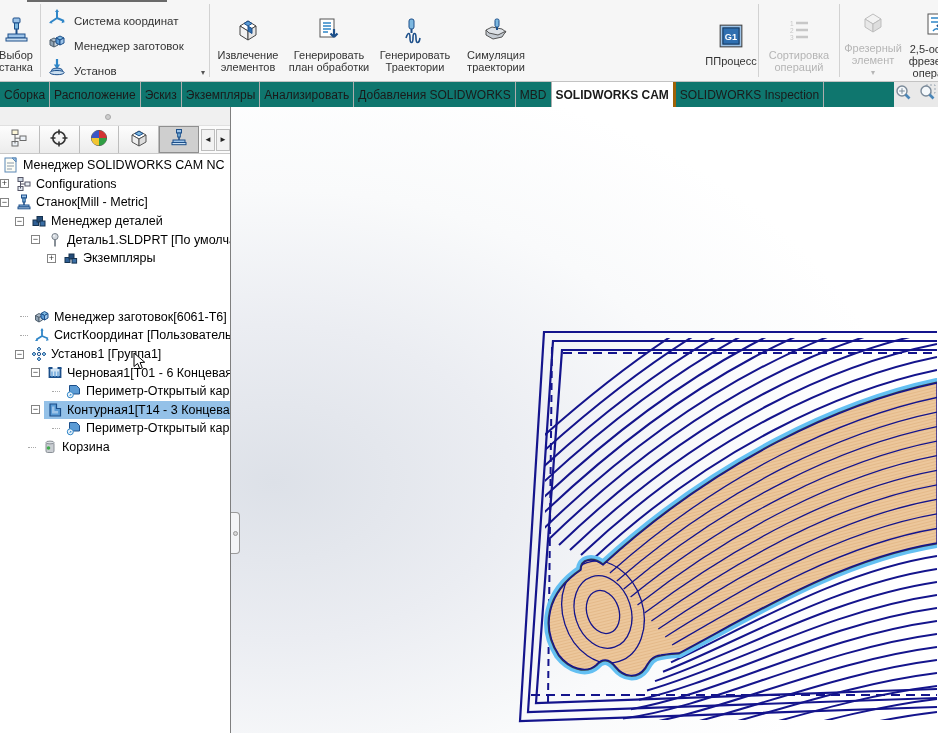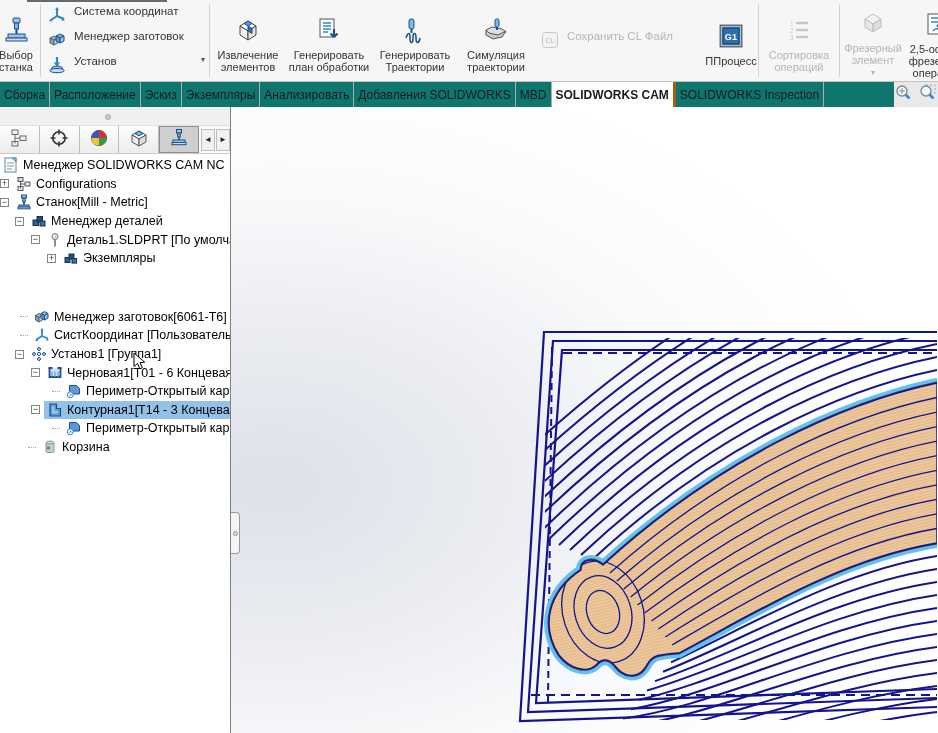--- a/index.html
+++ b/index.html
@@ -8,21 +8,21 @@
   #app { position:relative; width:938px; height:733px; overflow:hidden; background:#fff; }
 
   
   .ribbon { position:relative; height:82px; background:#f6f6f6; border-bottom:1px solid #c3c3c3; display:flex; align-items:stretch; overflow:hidden; }
   .top-remnant { position:absolute; left:27px; top:0; width:140px; height:2px; background:#6a6a6a; z-index:5; }
   .rb-sep { width:1px; background:#d2d2d2; margin:4px 0; flex:0 0 1px; }
   .rb-big { display:flex; flex-direction:column; align-items:center; justify-content:center; padding-top:5px; font-size:11px; line-height:12px; color:#333; text-align:center; flex:0 0 auto; cursor:default; }
   .rb-big .ic { height:32px; display:flex; align-items:center; justify-content:center; margin-bottom:3px; }
   .rb-big.disabled { color:#b5b5b5; }
   .rb-stack { display:flex; flex-direction:column; justify-content:center; gap:3px; padding:4px 6px; flex:0 0 auto; }
-  .rb-row { position:relative; display:flex; align-items:flex-start; gap:7px; font-size:11.5px; color:#333; height:22px; }
+  .rb-row { position:relative; display:flex; align-items:flex-end; gap:7px; font-size:11.5px; color:#333; height:22px; }
   .rb-row.disabled { color:#b5b5b5; }
   .rb-row .ic { width:20px; height:20px; display:flex; align-items:center; justify-content:center; }
   .dd-arrow { font-size:8px; color:#555; }
   .rb-row .dd-right { position:absolute; right:-2px; }
   .rb-big .dd-below { margin-top:1px; color:#b5b5b5; }
 
   
   .tabrow { height:25px; background:#0f766e; display:flex; align-items:stretch; border-bottom:0; overflow:hidden; }
   .tab { display:flex; align-items:center; justify-content:center; font-size:12px; color:#1a1a1a; border-right:1px solid #adadad; padding:0 4px; white-space:nowrap; cursor:default; }
   .tab.active { background:#ffffff; font-weight:bold; border-right:3px solid #a16207; }
@@ -163,29 +163,20 @@
               <path d="M4 14v5l7 4 9-2 4-6-8 4-9-2z" fill="#c5cbd2" stroke="#555"></path>
               <rect x="13" y="3" width="4" height="8" rx="1.5" fill="#7db8e0" stroke="#1c4f8a"></rect>
               <path d="M15 11v3" stroke="#1c4f8a" stroke-width="2"></path>
             </svg>
           </span>
           <span>Симуляция траектории</span>
         </div>
       </div>
 
     <div class="rb-stack" style="width:170px;" id="step-stack">
-        <div class="rb-row disabled">
-          <span class="ic">
-            <svg width="18" height="18" viewBox="0 0 18 18">
-              <rect x="1.5" y="1.5" width="15" height="15" rx="3" fill="#f3f3f3" stroke="#c4c4c4"></rect>
-              <text x="9" y="12" font-size="7" text-anchor="middle" fill="#b8b8b8" font-family="Liberation Sans, sans-serif">CL</text>
-            </svg>
-          </span>
-          <span>Сохранить CL Файл</span>
-        </div>
       </div>
 
     <div class="rb-big" style="width:54px;">
       <span class="ic">
         <svg width="26" height="26" viewBox="0 0 24 24">
             <rect x="2" y="2" width="20" height="20" fill="#9cc3e8" stroke="#444"></rect>
             <rect x="4.5" y="4.5" width="15" height="15" fill="#2f6fb0" stroke="#12355c"></rect>
             <text x="12" y="15.5" font-size="8.5" font-weight="bold" text-anchor="middle" fill="#ffffff" font-family="Liberation Sans, sans-serif">G1</text>
           </svg>
       </span>

